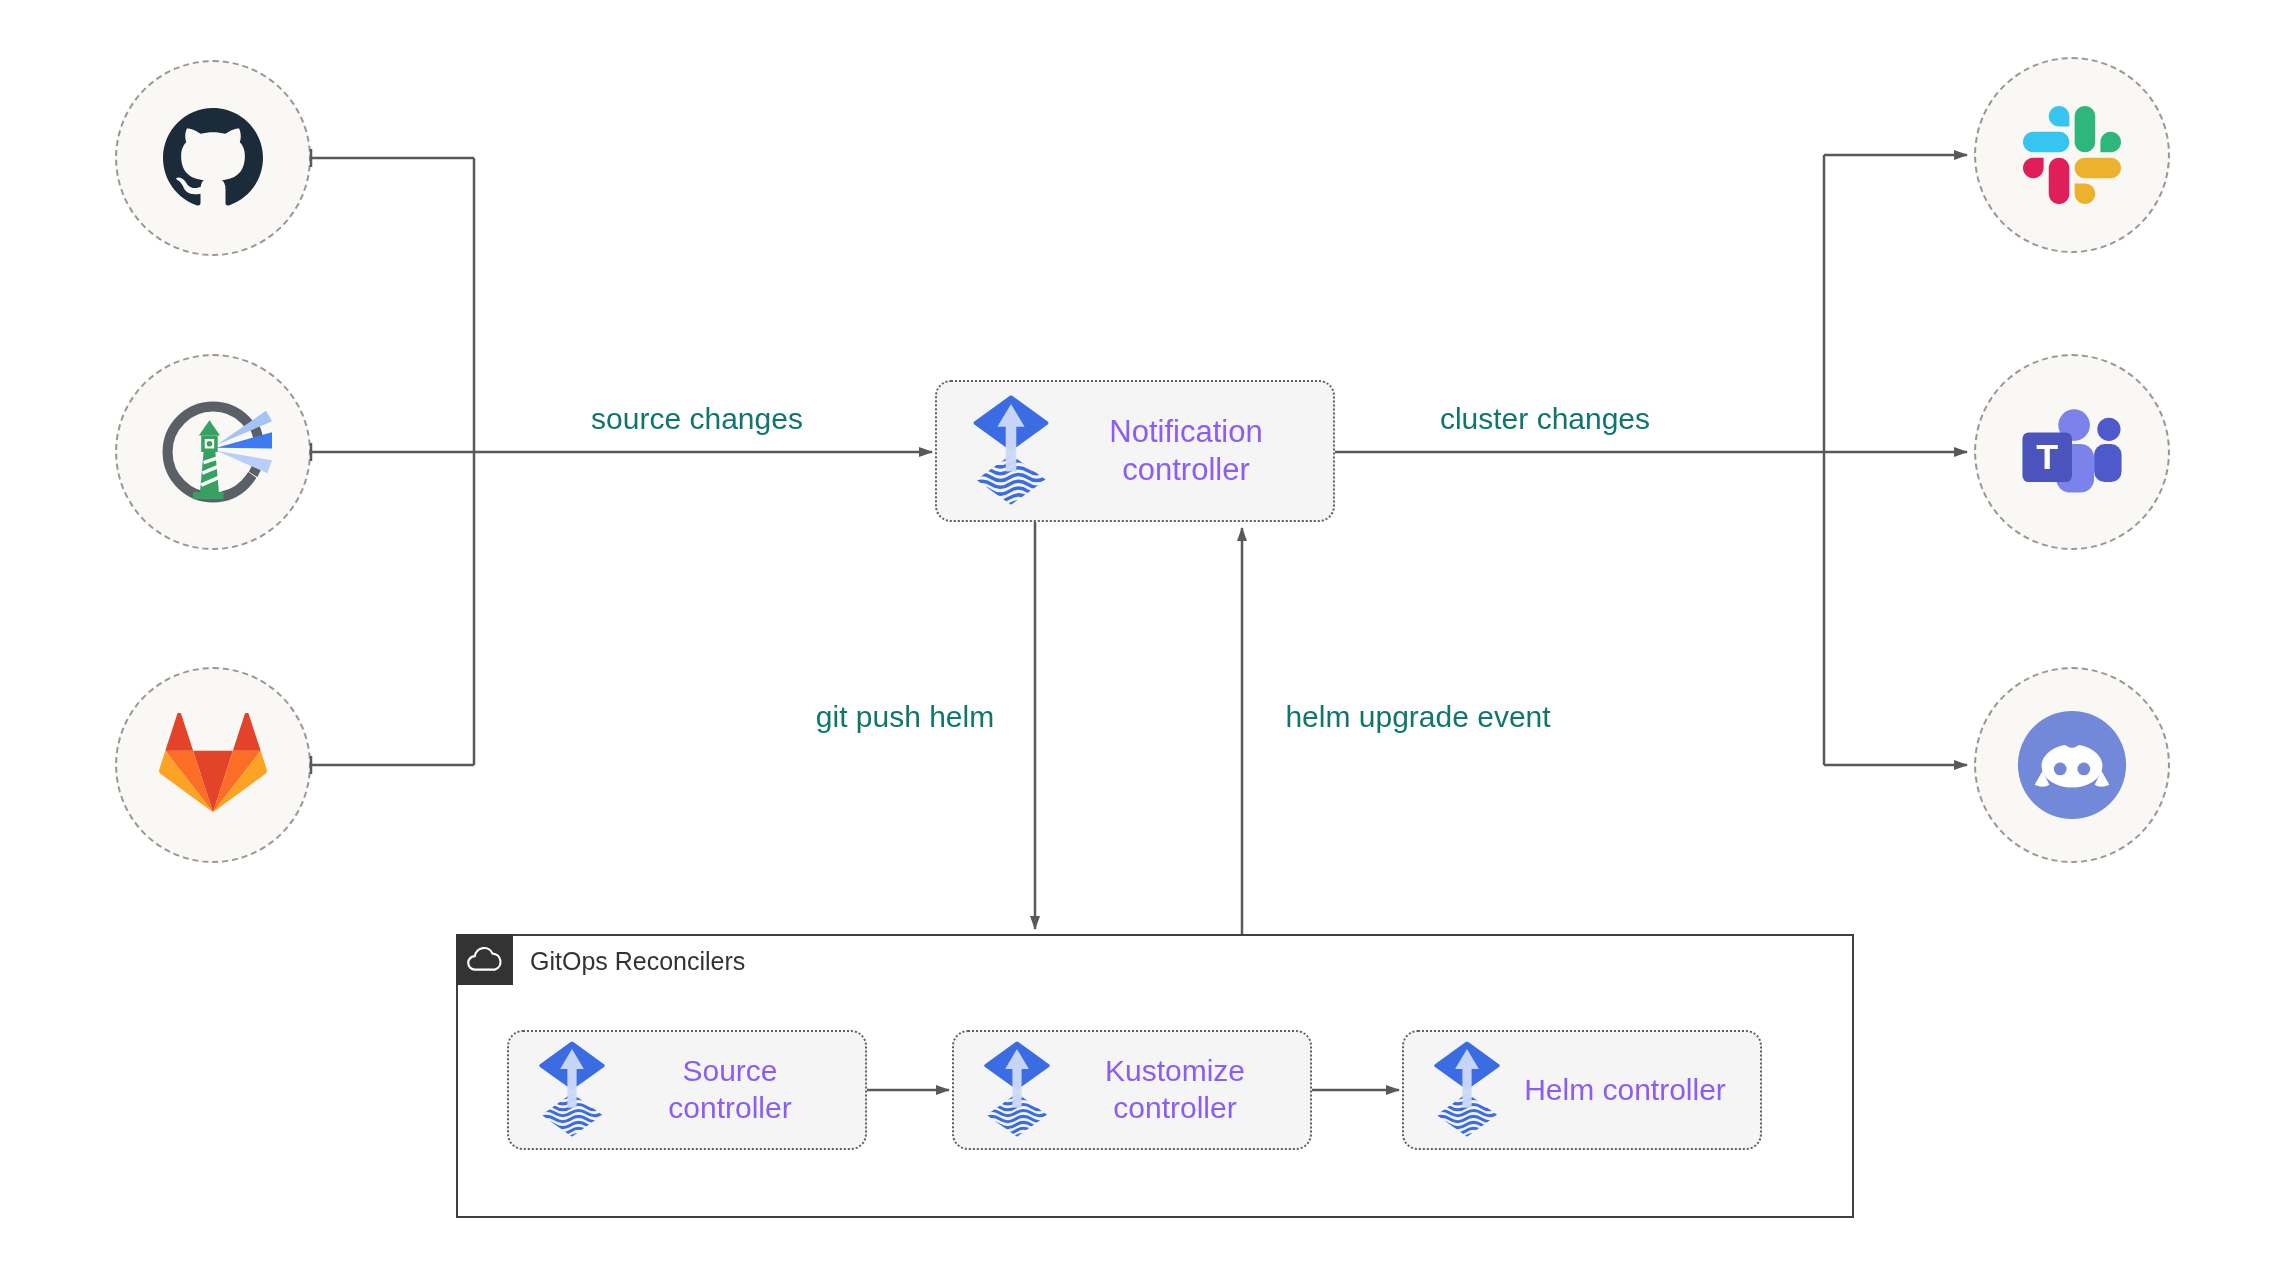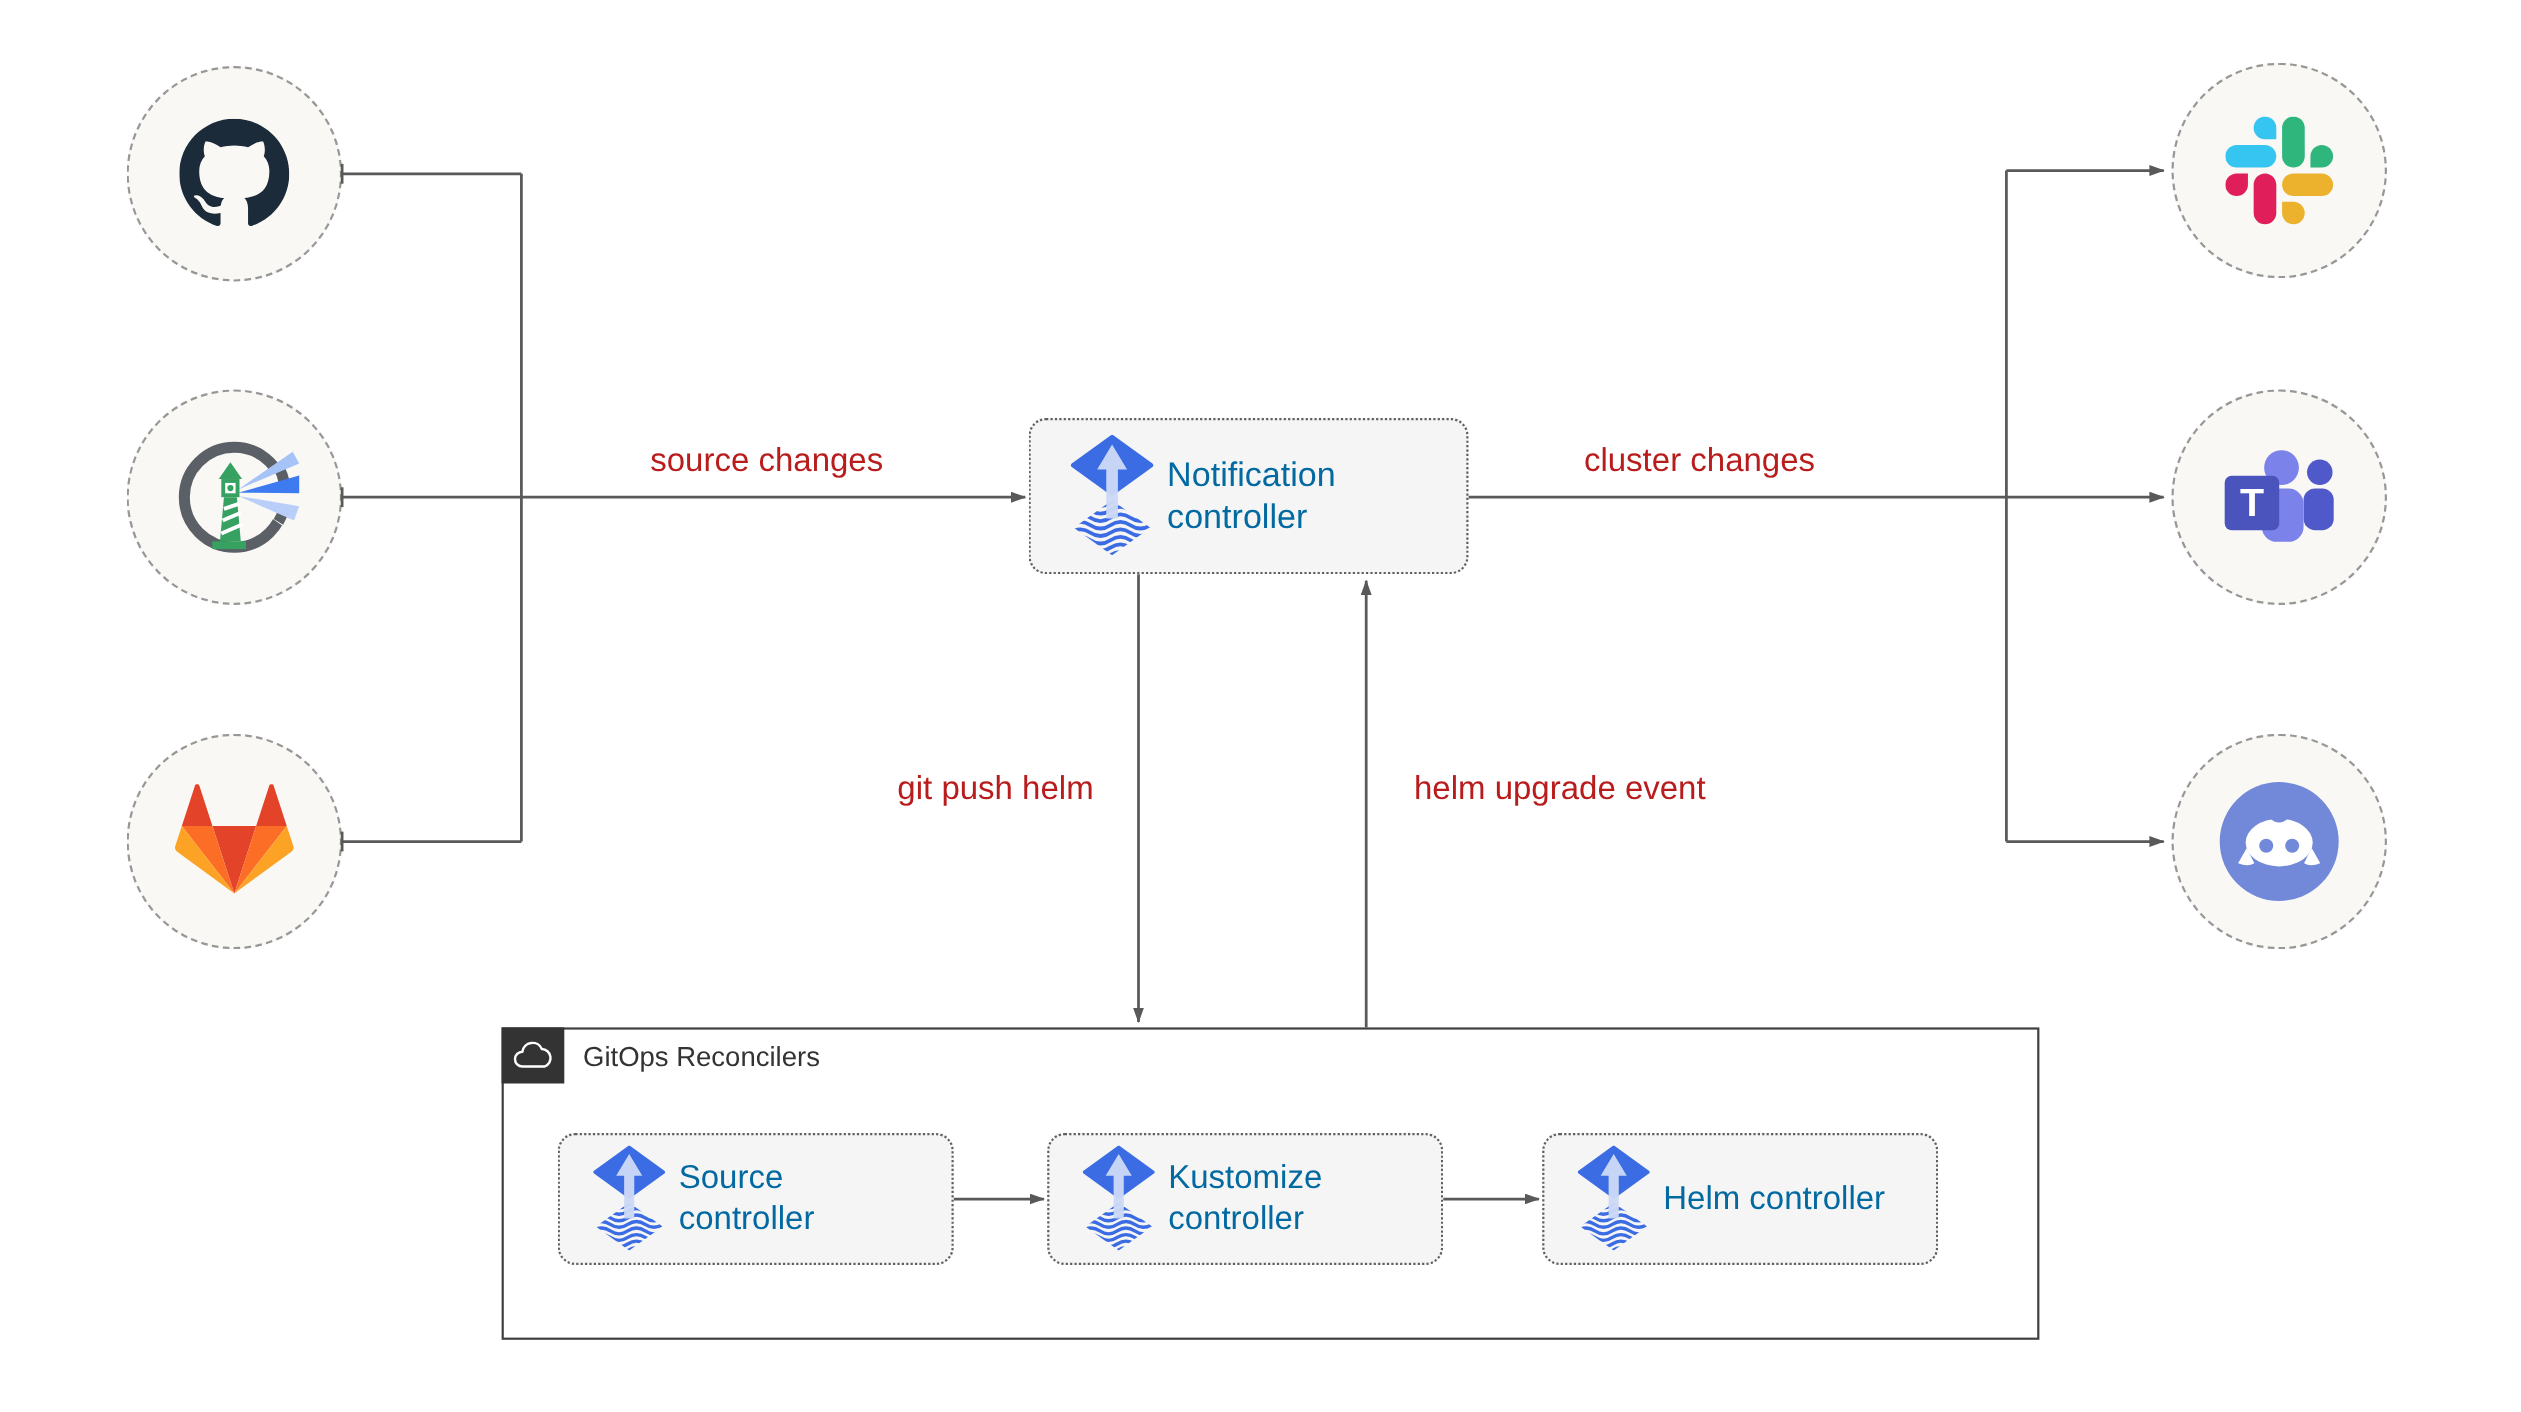--- a/index.html
+++ b/index.html
@@ -22,21 +22,21 @@
   .node{
     position:absolute;box-sizing:border-box;
     background:var(--node-bg,#f5f5f5);
     border:2px dotted var(--node-border,#5f5f5f);
     border-radius:16px;
     display:flex;align-items:center;
     z-index:4;
   }
   .node .flux{flex:0 0 auto;margin-left:36px;}
   .node .node-label{
-    flex:1;color:#0369a1;font-size:31px;line-height:1.22;
+    flex:1;text-align:center;color:#8b5cf6;font-size:31px;line-height:1.22;
     padding:0 22px 0 12px;
   }
   .node.small .node-label{font-size:30px;}
   .node.small .flux{margin-left:30px;}
 
   
   .group{
     position:absolute;left:456px;top:934px;width:1398px;height:284px;
     box-sizing:border-box;border:2px solid var(--group-border,#3f3f3f);
     background:#ffffff;z-index:1;
@@ -47,21 +47,21 @@
     z-index:2;
   }
   .group-label{
     position:absolute;left:530px;top:947px;font-size:25px;color:#333333;z-index:2;
     white-space:nowrap;
   }
 
   
   .edge-label{
     position:absolute;transform:translateX(-50%);
-    font-size:30px;color:#b91c1c;white-space:nowrap;z-index:5;
+    font-size:30px;color:#0f766e;white-space:nowrap;z-index:5;
   }
 </style>
 </head>
 <body>
 
 <div class="canvas">
 
   <svg width="0" height="0" style="position:absolute" aria-hidden="true">
     <defs>
       <symbol id="flux-logo" viewBox="0 0 100 148">

